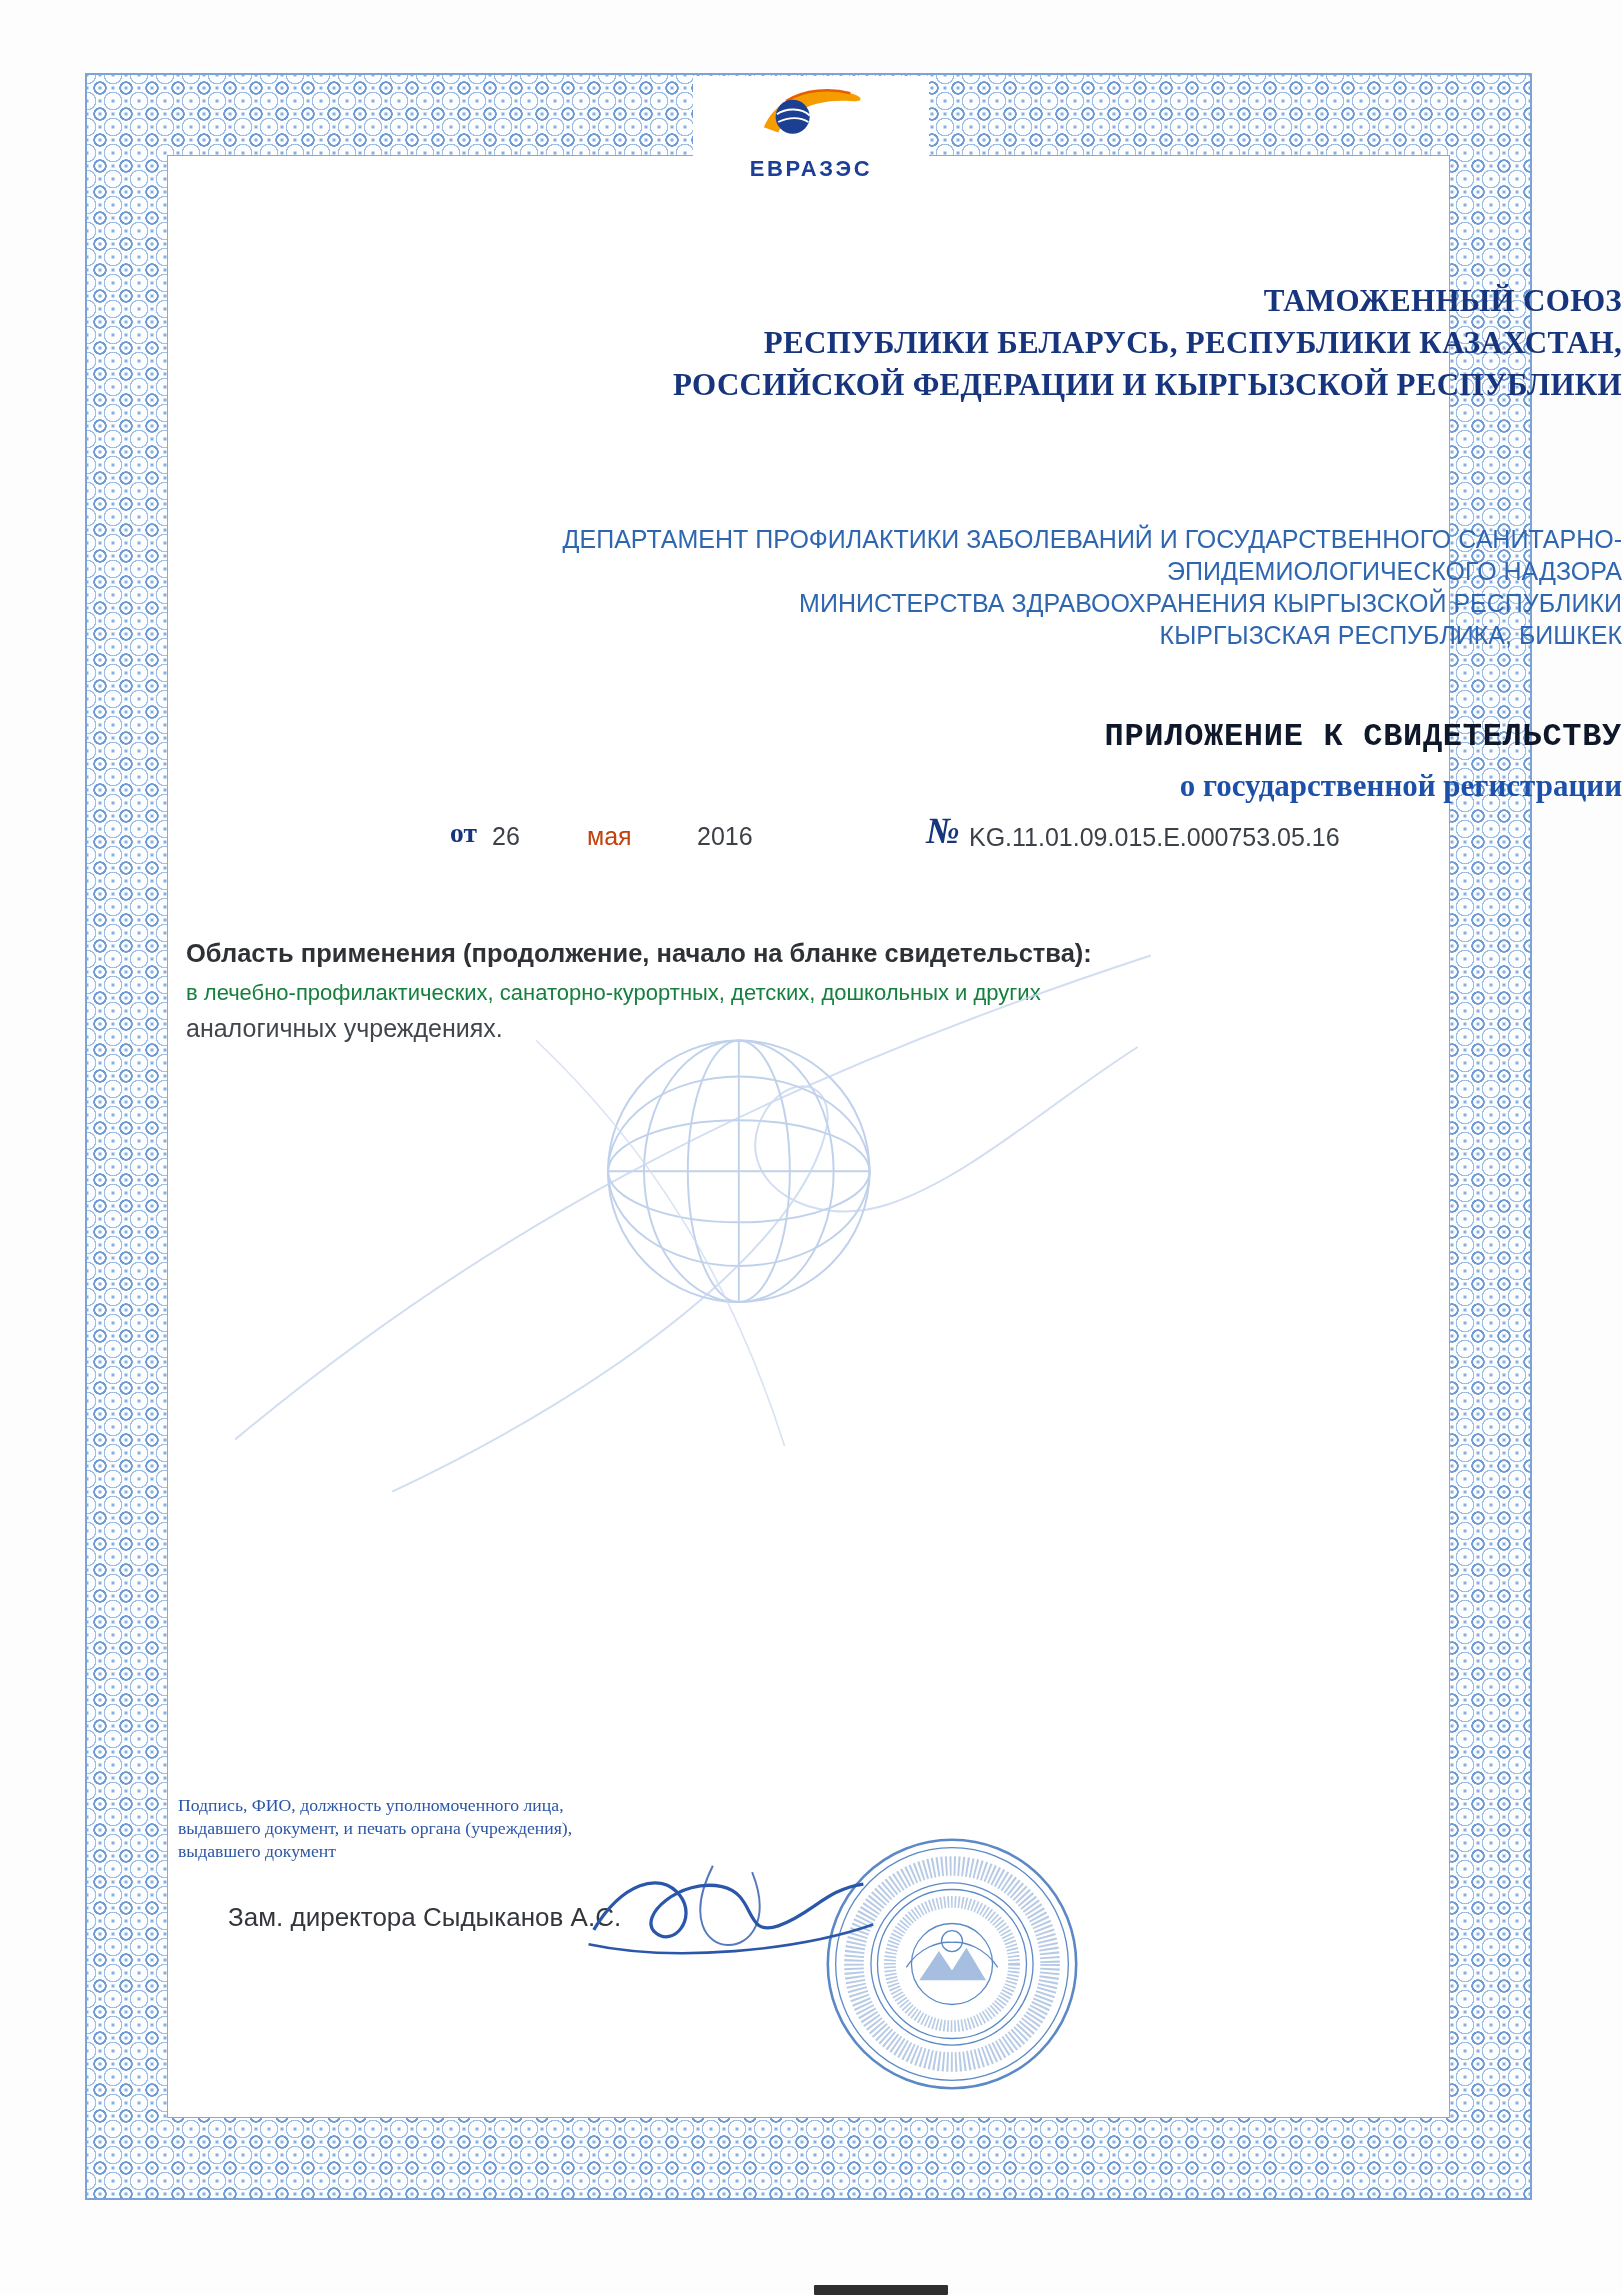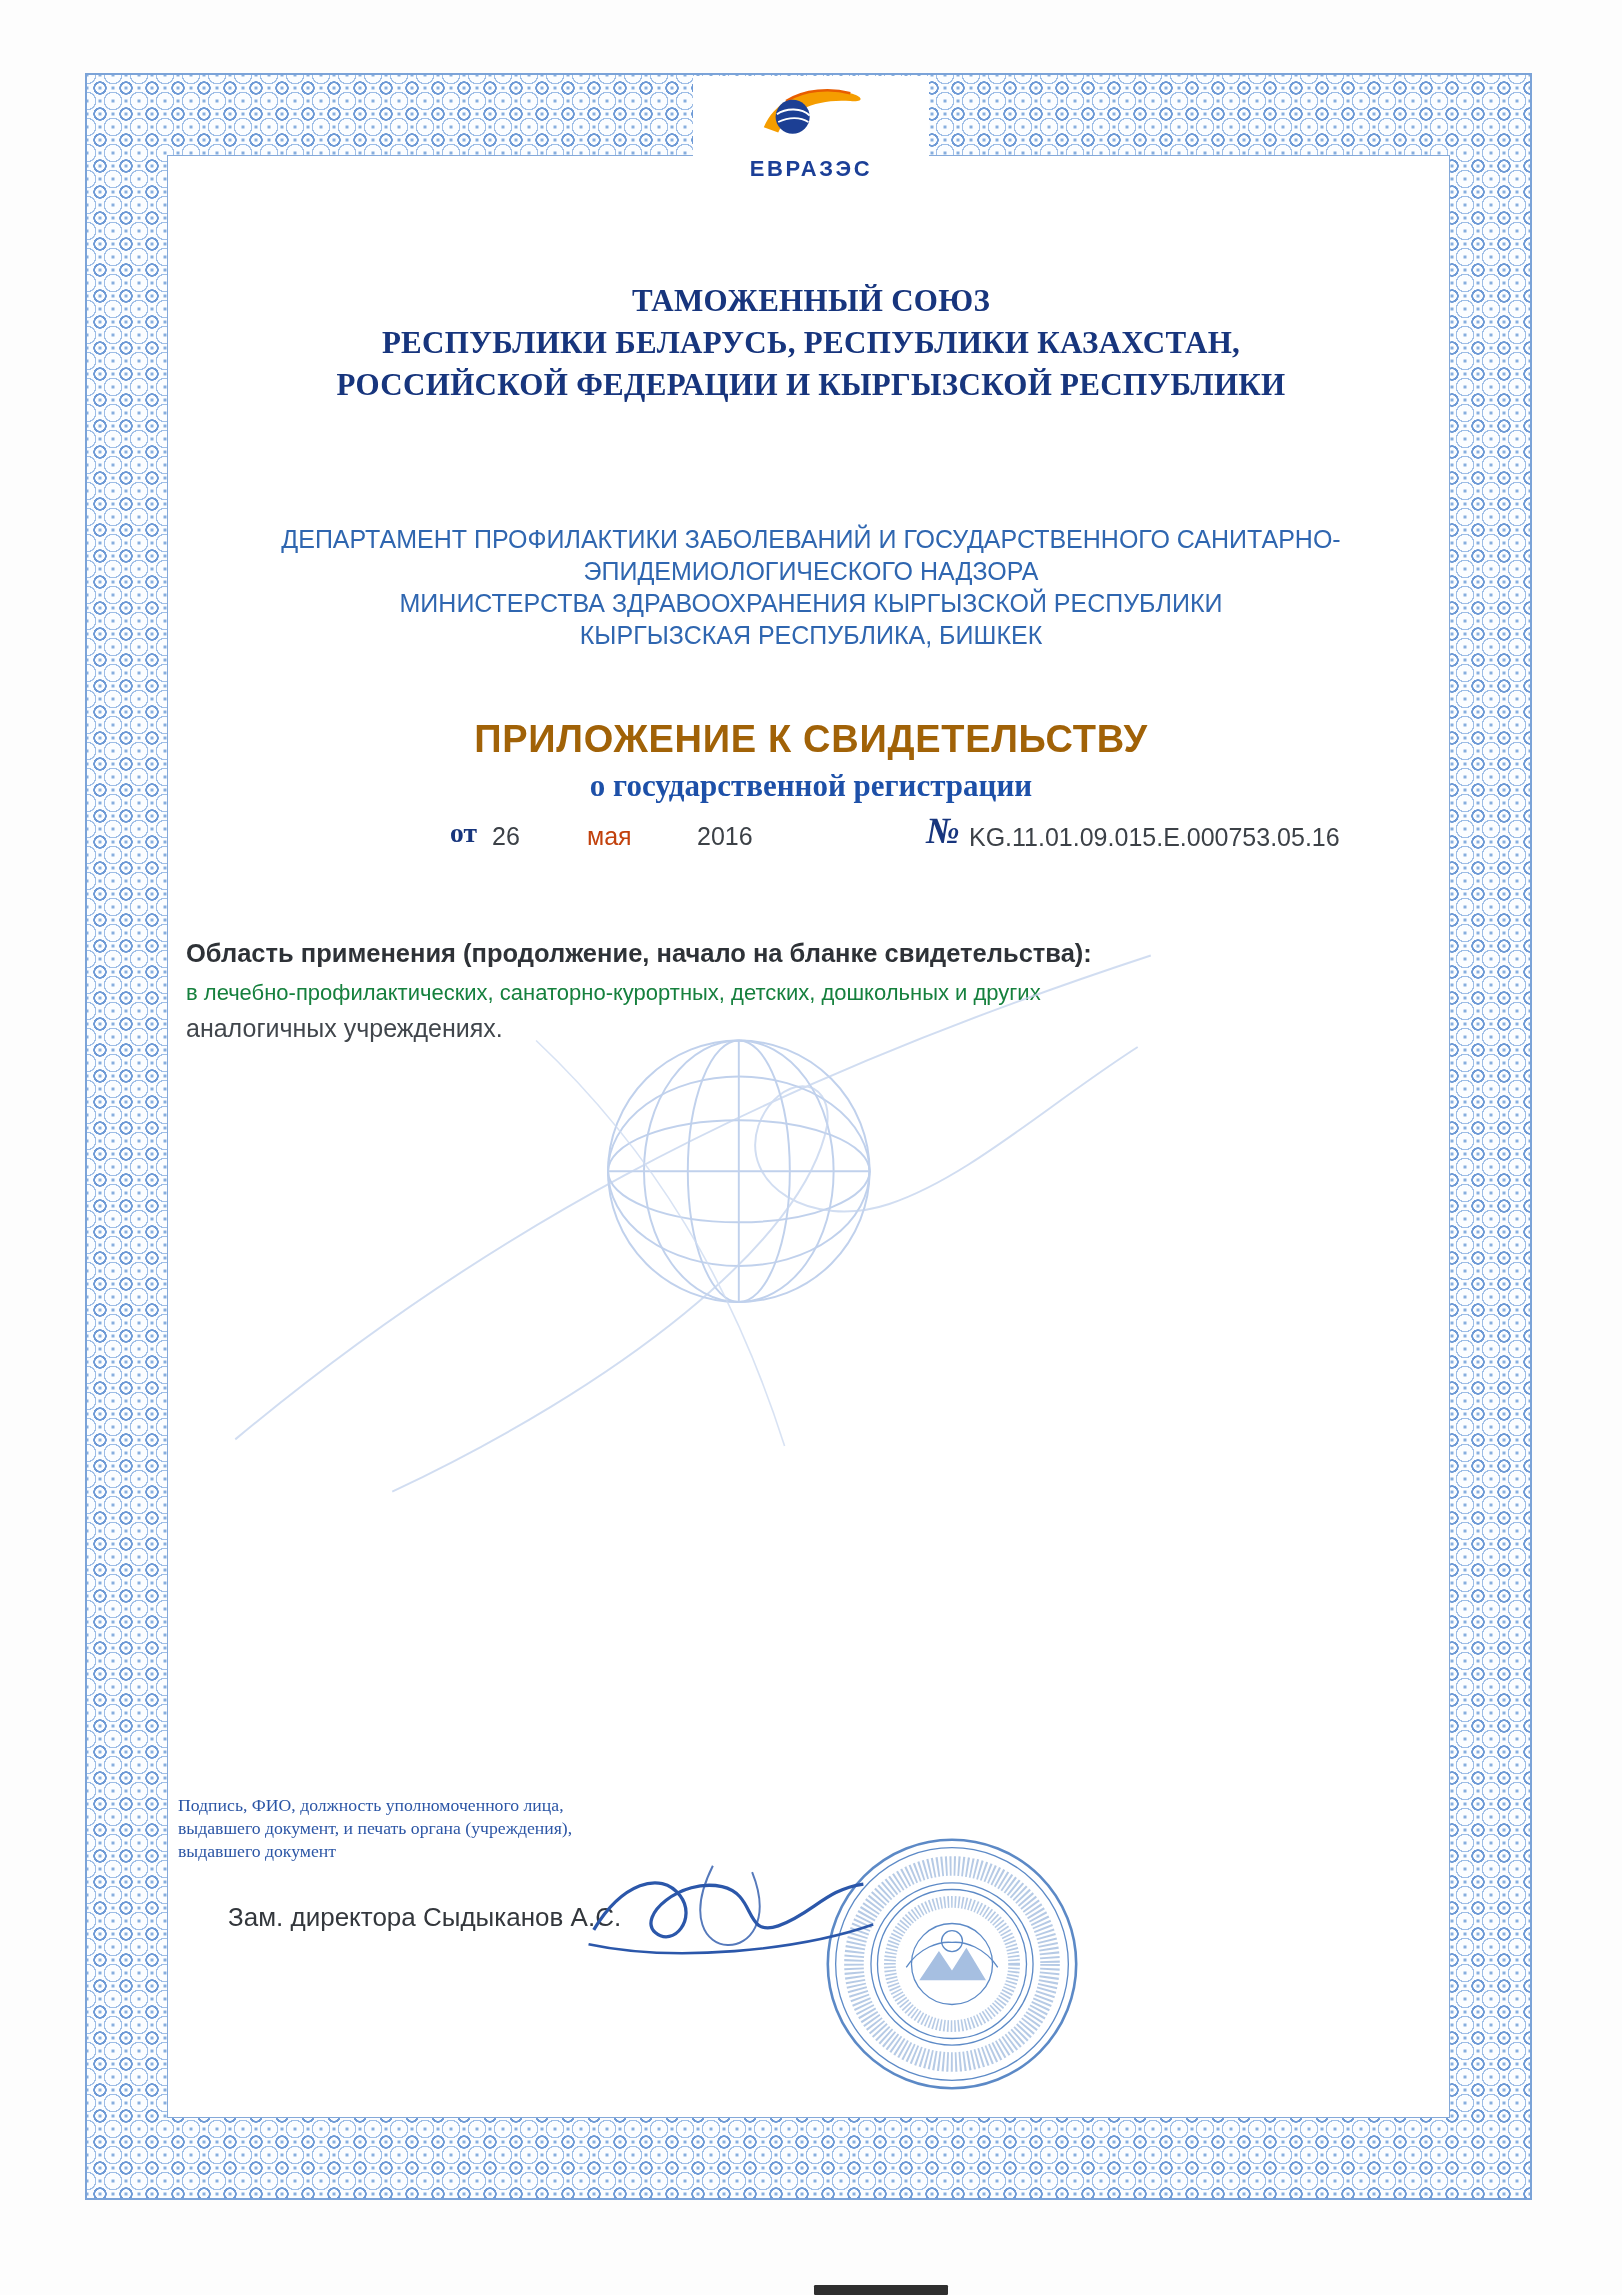--- a/index.html
+++ b/index.html
@@ -32,40 +32,40 @@
   .logo-wrap{
     position:absolute;top:76px;left:50%;transform:translateX(-50%);
     width:236px;height:141px;background:#ffffff;z-index:6;
     display:flex;flex-direction:column;align-items:center;justify-content:flex-start;
   }
   .logo-text{
     font-family:"Liberation Sans",sans-serif;font-weight:700;
     color:#1b3f97;font-size:22px;letter-spacing:2.6px;margin-top:1.3px;
   }
   
-  .center-text{position:absolute;left:0;width:100%;text-align:center;}
+  .center-text{position:absolute;left:0;width:100%;text-align:right;}
   .header-block{
     top:280px;
     font-family:"Liberation Serif",serif;font-weight:700;
     color:#17357d;font-size:31px;line-height:42px;letter-spacing:0.3px;
   }
   .authority-block{
     top:523px;
     font-family:"Liberation Sans",sans-serif;
     color:#2f66b0;font-size:25px;line-height:32px;
   }
   .caption-line{
     top:675px;
     font-family:"Liberation Serif",serif;
     color:#2f66b0;font-size:11px;letter-spacing:0.2px;
   }
   .title-line1{
     top:718px;
-    font-family:Liberation Sans, sans-serif;font-weight:700;
-    color:#a16207;font-size:38px;letter-spacing:0.7px;
+    font-family:Liberation Mono, monospace;font-weight:700;
+    color:#0f172a;font-size:32px;letter-spacing:0.7px;
   }
   .title-line2{
     top:768px;
     font-family:"Liberation Serif",serif;font-weight:700;
     color:#1d50a8;font-size:31px;
   }
   .dateline{position:absolute;top:814px;left:0;width:100%;height:52px;}
   .dl{position:absolute;white-space:nowrap;}
   .dl-ot{left:450px;top:2.6px;font-family:"Liberation Serif",serif;font-weight:700;font-size:27.5px;color:#17357d;}
   .dl-day{left:492px;top:7.9px;font-size:25px;color:#3c4147;}

